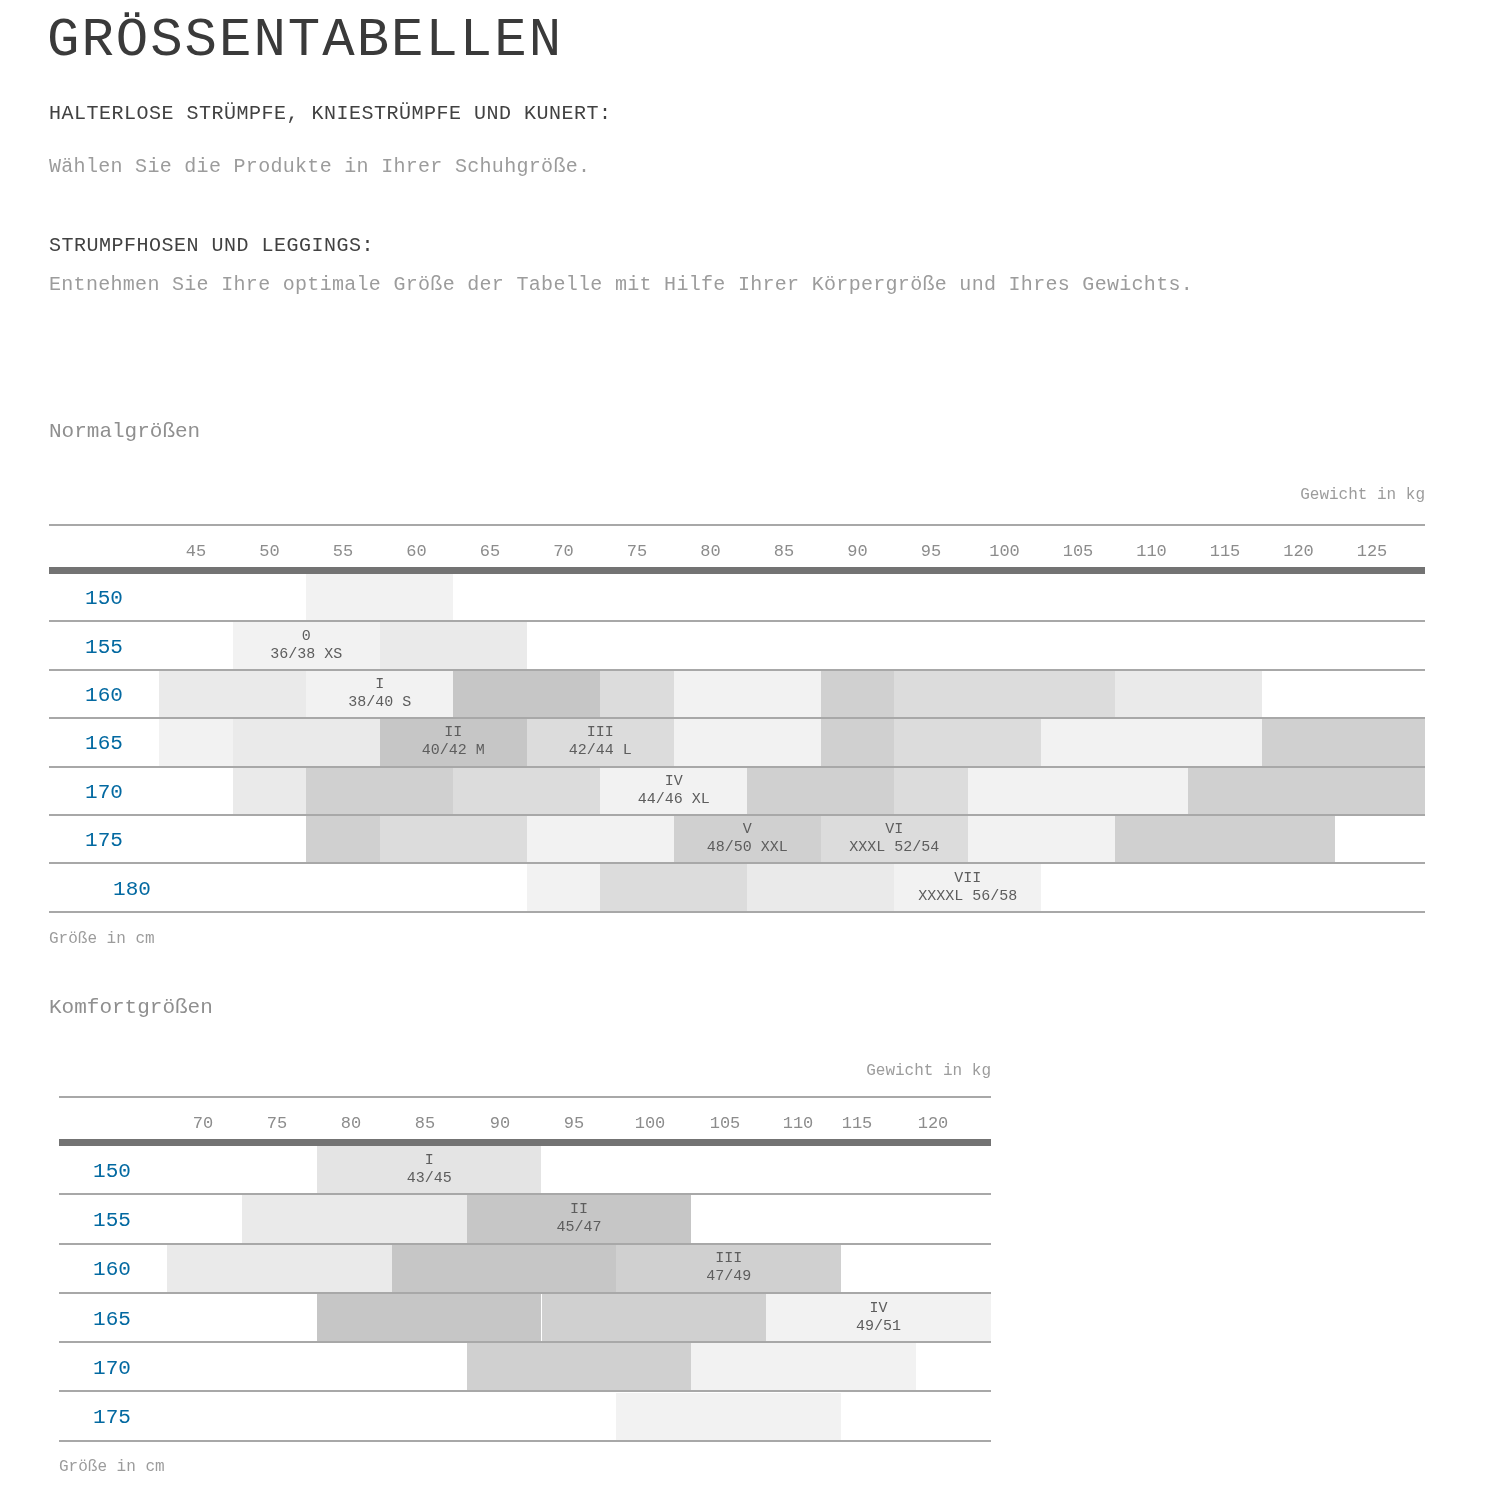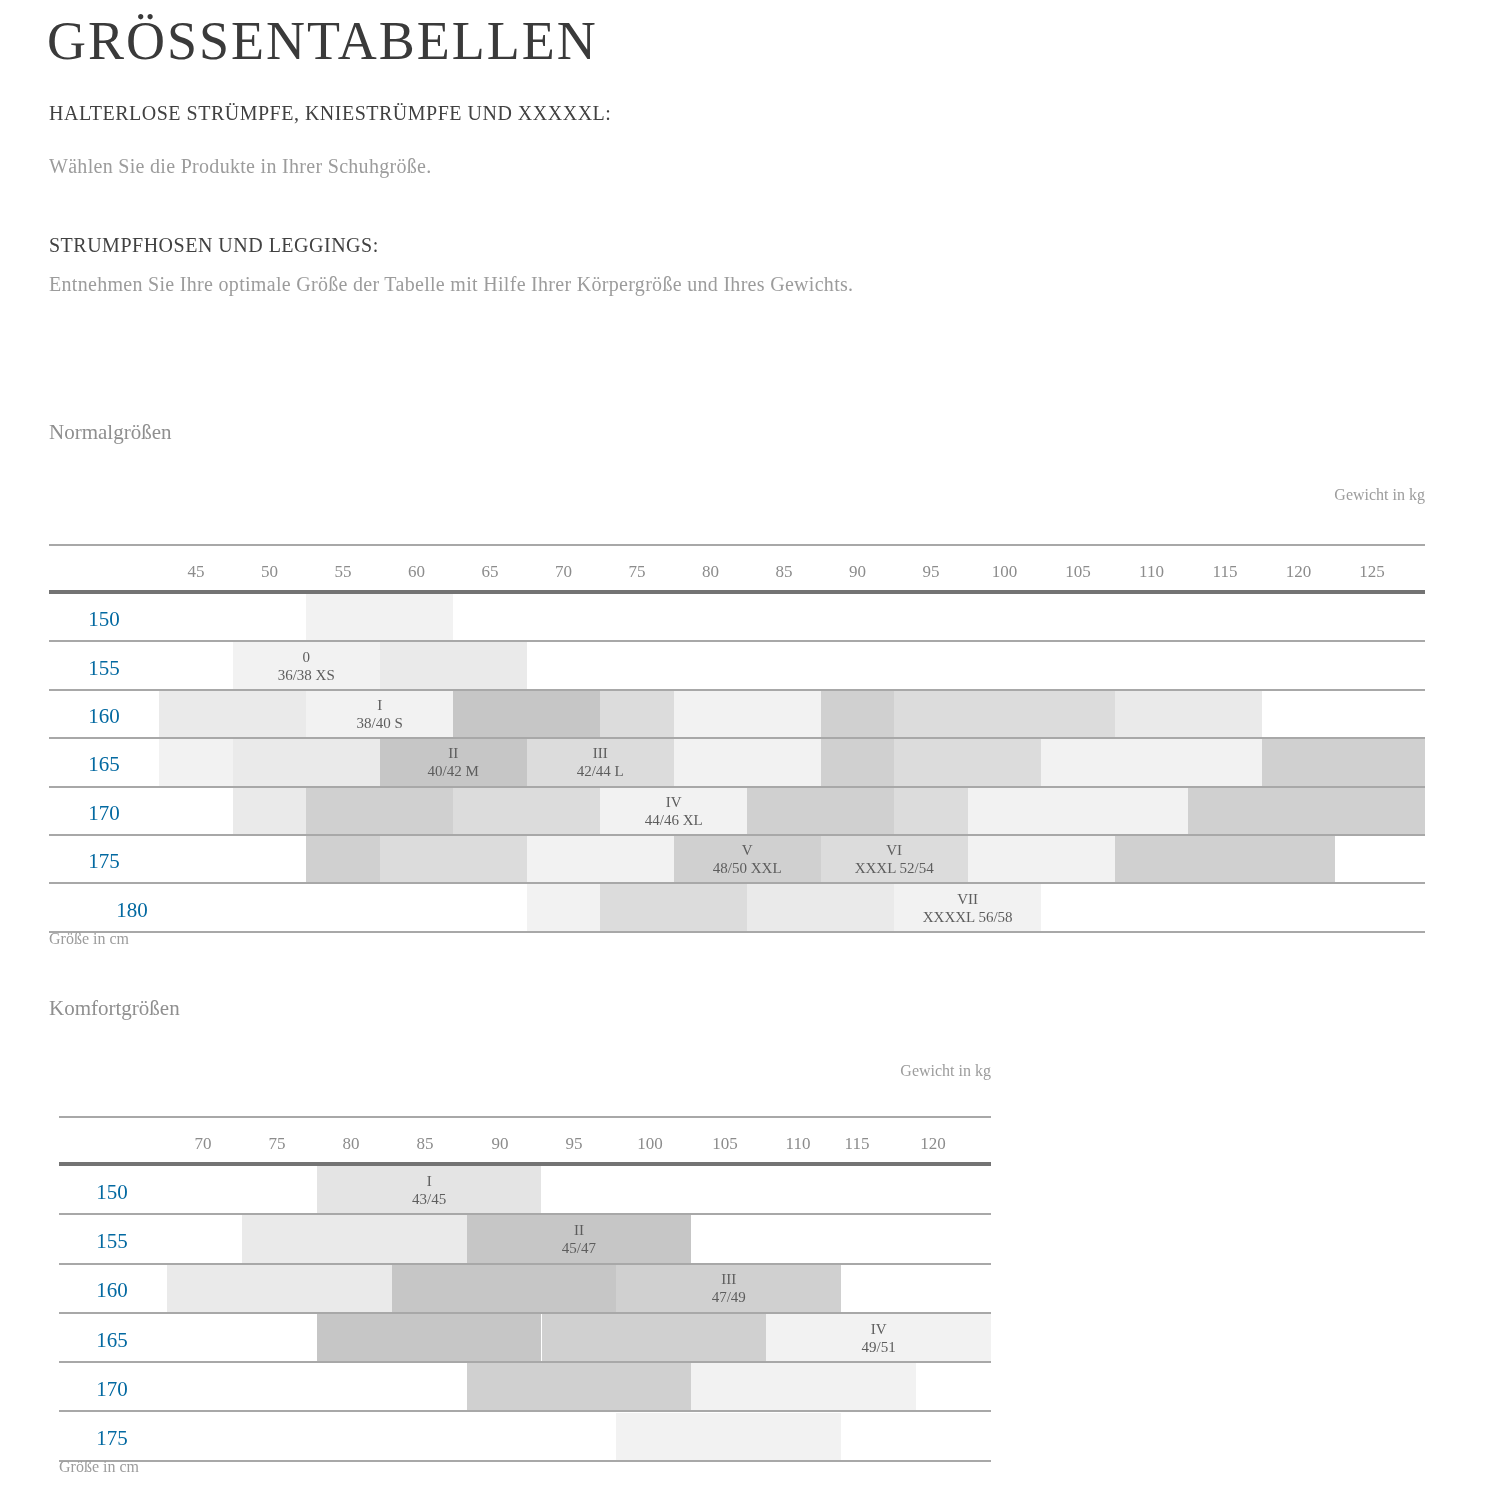--- a/index.html
+++ b/index.html
@@ -1,45 +1,45 @@
 <!DOCTYPE html>
 <html><head>
 <meta charset="utf-8">
 <style>
   html,body{margin:0;padding:0;background:#ffffff;}
   .page{position:relative;width:1500px;height:1500px;background:#ffffff;overflow:hidden;
-        font-family:Liberation Serif, serif;}
+        font-family:Liberation Mono, monospace;}
   .abs{position:absolute;}
   .page-title{left:47px;top:10px;font-size:54px;letter-spacing:2px;color:#3a3a3a;font-weight:300;}
   .brand{left:1025px;top:22px;width:402px;text-align:right;font-size:36px;font-weight:700;
          letter-spacing:6px;color:#2b2b2b;}
   .sec-heading{left:49px;font-size:20px;letter-spacing:0.5px;color:#414141;font-weight:400;}
   .sec-body{left:49px;font-size:20px;letter-spacing:0.3px;color:#9c9c9c;font-weight:300;}
   .tbl-heading{left:49px;font-size:21px;color:#8f8f8f;font-weight:300;}
   .axis-label{font-size:16px;color:#9c9c9c;font-weight:300;white-space:nowrap;}
   .gewicht{width:240px;text-align:right;}
-  .thead{border-top:2px solid #a8a8a8;border-bottom:4px solid #737373;box-sizing:border-box;margin-top:20px;}
+  .thead{border-top:2px solid #a8a8a8;border-bottom:7px solid #737373;box-sizing:border-box;}
   .tick{position:absolute;transform:translateX(-50%);font-size:17px;color:#8c8c8c;font-weight:300;}
   .tbody{box-sizing:border-box;}
   .trow{position:absolute;left:0;width:100%;border-bottom:2px solid #a8a8a8;box-sizing:border-box;}
   .row-label{position:absolute;transform:translateX(-50%);top:50%;margin-top:-10px;height:20px;
              font-size:21px;color:#0369a1;font-weight:300;}
   .seg{position:absolute;top:0;height:100%;}
   .seg-label{position:absolute;left:50%;top:50%;transform:translate(-50%,-50%);
              text-align:center;font-size:15px;line-height:18px;color:#5d5d5d;
              white-space:nowrap;font-weight:300;}
 </style>
 </head>
 <body>
 
 <div class="page">
 
   <div class="abs page-title">GRÖSSENTABELLEN</div>
 
-  <div class="abs sec-heading" style="top:102px;">HALTERLOSE STRÜMPFE, KNIESTRÜMPFE UND XXXXXL:</div>
+  <div class="abs sec-heading" style="top:102px;">HALTERLOSE STRÜMPFE, KNIESTRÜMPFE UND KUNERT:</div>
   <div class="abs sec-body" style="top:141px;margin-top:14px;">Wählen Sie die Produkte in Ihrer Schuhgröße.</div>
 
   <div class="abs sec-heading" style="top:234px;">STRUMPFHOSEN UND LEGGINGS:</div>
   <div class="abs sec-body" style="top:273px;">Entnehmen Sie Ihre optimale Größe der Tabelle mit Hilfe Ihrer Körpergröße und Ihres Gewichts.</div>
 
   <div class="abs tbl-heading" style="top:420px;">Normalgrößen</div>
   <div class="abs axis-label gewicht" style="left:1185px;top:486px;">Gewicht in kg</div>
   <div id="table-0" class="abs" style="left: 49px; top: 524px; width: 1376px;">
       <div class="thead" style="position: relative; width: 100%; height: 50px;">
         <span class="tick" style="left: 147px; top: 16px;">45</span>

